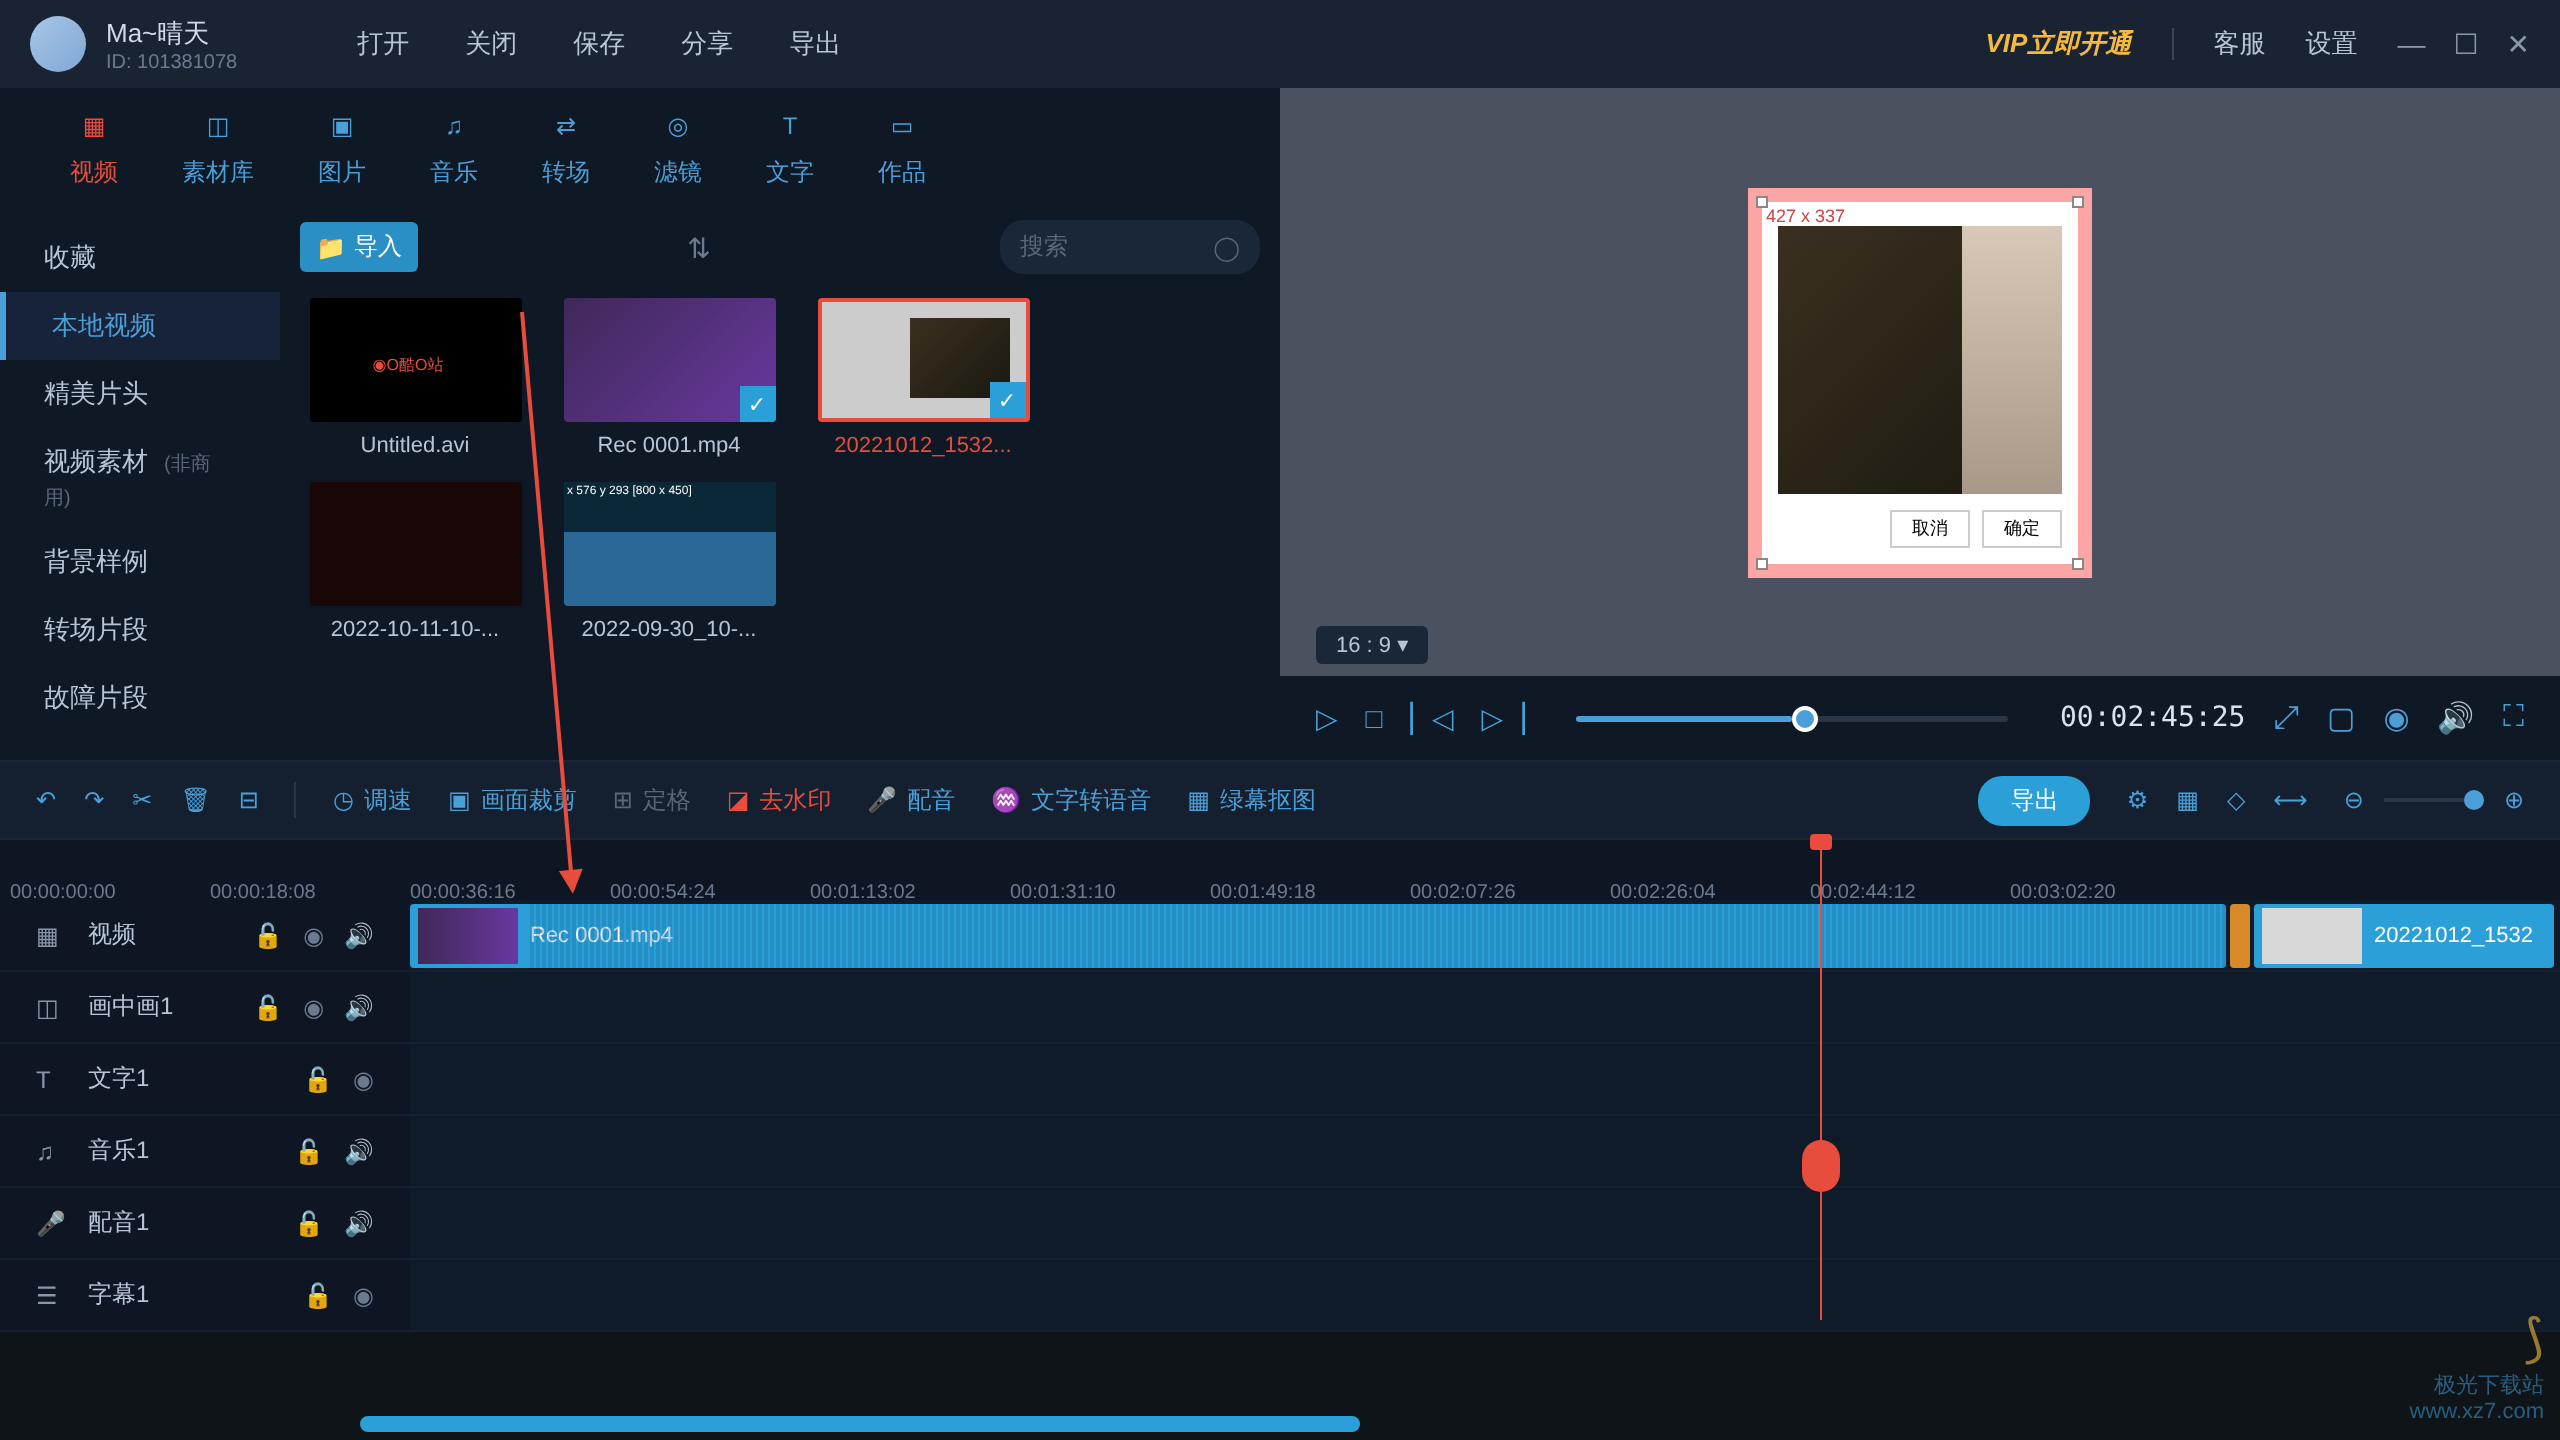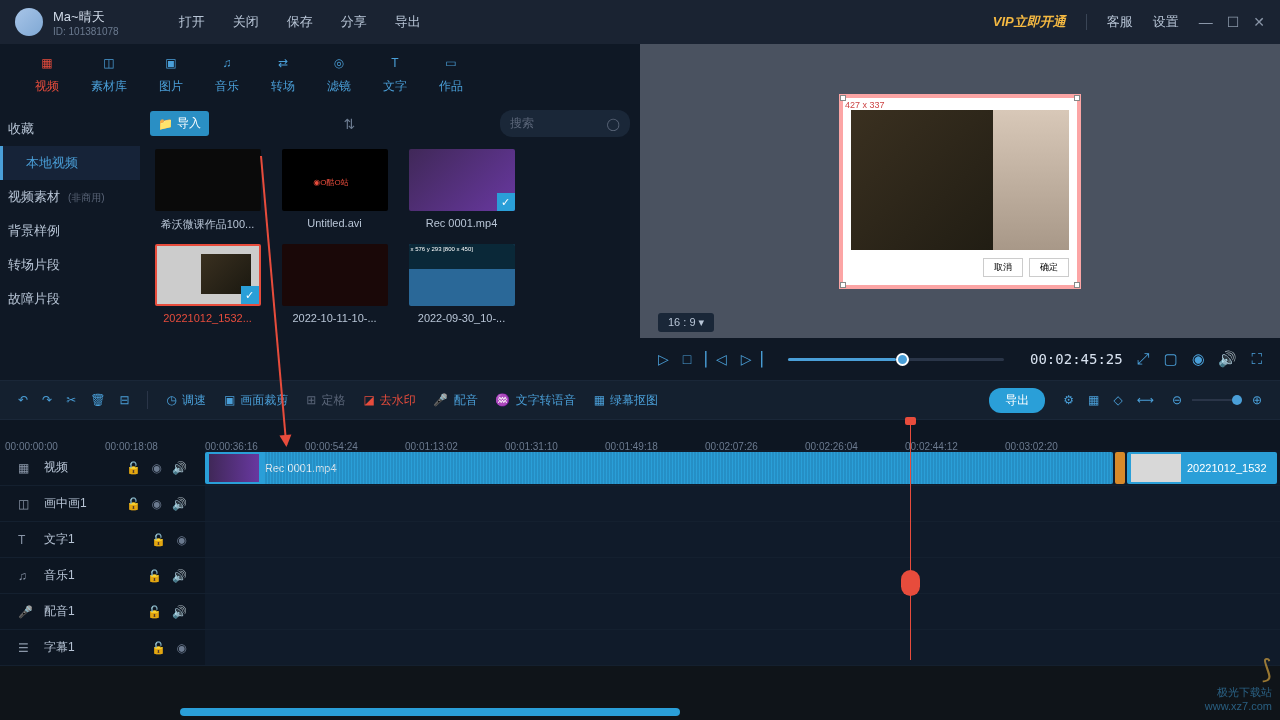--- a/index.html
+++ b/index.html
@@ -19,41 +19,41 @@
 .main-area{display:flex;height:336px;}
 .left-panel{width:640px;background:#0f1825;display:flex;flex-direction:column;}
 .tab-row{display:flex;height:60px;padding:8px 35px 0;gap:32px;}
 .tab-item{display:flex;flex-direction:column;align-items:center;gap:4px;font-size:12px;cursor:pointer;}
 .tab-item.active{color:#e74c3c;}
 .tab-item:not(.active){color:#4a9fd8;}
 .tab-icon{width:22px;height:22px;display:flex;align-items:center;justify-content:center;}
 
 .content-row{display:flex;flex:1;}
 .sidebar{width:140px;padding:8px 0;font-size:13px;}
-.side-item{padding:8px 8px;cursor:pointer;}
+.side-item{padding:8px 22px;cursor:pointer;}
 .side-item.active{color:#4a9fd8;border-left:3px solid #4a9fd8;background:#162338;padding-left:23px;}
 .side-sub{font-size:10px;color:#5a6578;margin-left:8px;}
 
 .media-panel{flex:1;padding:6px 10px;}
 .import-row{display:flex;align-items:center;gap:10px;margin-bottom:12px;}
 .import-btn{background:#2a8fc4;color:#fff;padding:4px 8px;border-radius:3px;font-size:12px;display:flex;align-items:center;gap:4px;}
 .search-box{background:#1a2738;border-radius:12px;padding:5px 10px;display:flex;align-items:center;gap:8px;font-size:12px;color:#5a6578;width:130px;margin-left:auto;}
 .sort-icon{color:#6b7a8f;font-size:14px;margin-left:auto;margin-right:10px;}
 
 .thumb-grid{display:flex;flex-wrap:wrap;gap:12px;}
 .thumb{width:115px;display:flex;flex-direction:column;align-items:center;gap:6px;font-size:11px;cursor:pointer;}
 .thumb-img{width:106px;height:62px;background:#000;border-radius:2px;position:relative;overflow:hidden;}
 .thumb.selected .thumb-img{border:2px solid #e74c3c;}
 .thumb.selected .thumb-label{color:#e74c3c;}
 .check-badge{position:absolute;bottom:0;right:0;width:18px;height:18px;background:#2a9fd8;color:#fff;display:flex;align-items:center;justify-content:center;font-size:11px;}
 .thumb-label{color:#b8c5d6;white-space:nowrap;overflow:hidden;text-overflow:ellipsis;width:100%;text-align:center;}
 
 .preview-panel{width:640px;background:#4a5260;display:flex;flex-direction:column;position:relative;}
 .preview-canvas{flex:1;background:#4a5260;display:flex;align-items:center;justify-content:center;position:relative;}
-.preview-frame{width:242px;height:195px;background:#fff;position:relative;border:4px solid #fca5a5;}
+.preview-frame{width:172px;height:195px;background:#fff;position:relative;border:7px solid #fca5a5;}
 .preview-dim{position:absolute;top:2px;left:2px;color:#c44;font-size:9px;background:#fff;}
 .preview-content{position:absolute;top:12px;left:8px;right:8px;bottom:35px;background:linear-gradient(135deg,#3a3020,#1a1810);}
 .preview-face{position:absolute;right:0;top:0;width:35%;height:100%;background:linear-gradient(180deg,#d8c8b8,#a89888);}
 .preview-btns{position:absolute;bottom:8px;right:8px;display:flex;gap:6px;}
 .preview-btn{background:#fff;border:1px solid #ccc;padding:2px 10px;font-size:9px;}
 .handle{position:absolute;width:6px;height:6px;background:#fff;border:1px solid #888;}
 
 .playback-bar{height:42px;background:#0f1825;display:flex;align-items:center;padding:0 18px;gap:14px;}
 .play-controls{display:flex;gap:14px;color:#4a9fd8;font-size:14px;}
 .progress-bar{flex:1;height:3px;background:#2a3548;border-radius:2px;position:relative;margin:0 12px;}
@@ -164,42 +164,39 @@
         </div>
       <div class="tab-item">
           <div class="tab-icon">▭</div>
           <span>作品</span>
         </div>
     </div>
     <div class="content-row">
       <div class="sidebar">
         <div class="side-item">收藏</div>
         <div class="side-item active">本地视频</div>
+        <div class="side-item">精美片头</div>
         <div class="side-item"><span>视频素材</span><span class="side-sub">(非商用)</span></div>
         <div class="side-item">背景样例</div>
         <div class="side-item">转场片段</div>
         <div class="side-item">故障片段</div>
       </div>
       <div class="media-panel">
         <div class="import-row">
           <div class="import-btn">
               <span>📁</span>
               <span>导入</span>
             </div>
           <span class="sort-icon">⇅</span>
           <div class="search-box">
               <span>搜索</span>
               <span style="margin-left:auto">◯</span>
             </div>
         </div>
         <div class="thumb-grid">
-          <div class="thumb">
-              <div class="thumb-img" style="background:#0a0a0a"></div>
-              <span class="thumb-label">希沃微课作品100...</span>
-            </div>
           <div class="thumb">
               <div class="thumb-img" style="background:#000">
                 <div style="position:absolute;top:45%;left:30%;color:#e74c3c;font-size:8px">◉O酷O站</div>
               </div>
               <span class="thumb-label">Untitled.avi</span>
             </div>
           <div class="thumb">
               <div class="thumb-img" style="background:linear-gradient(135deg,#402858,#6838a0)">
                 <div class="check-badge">✓</div>
               </div>

